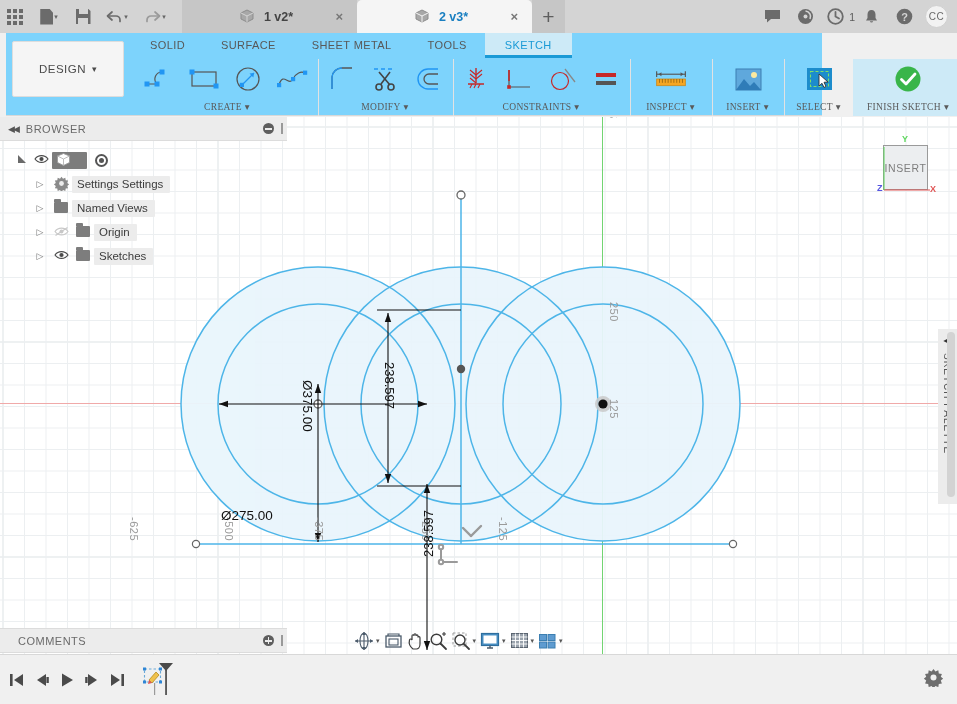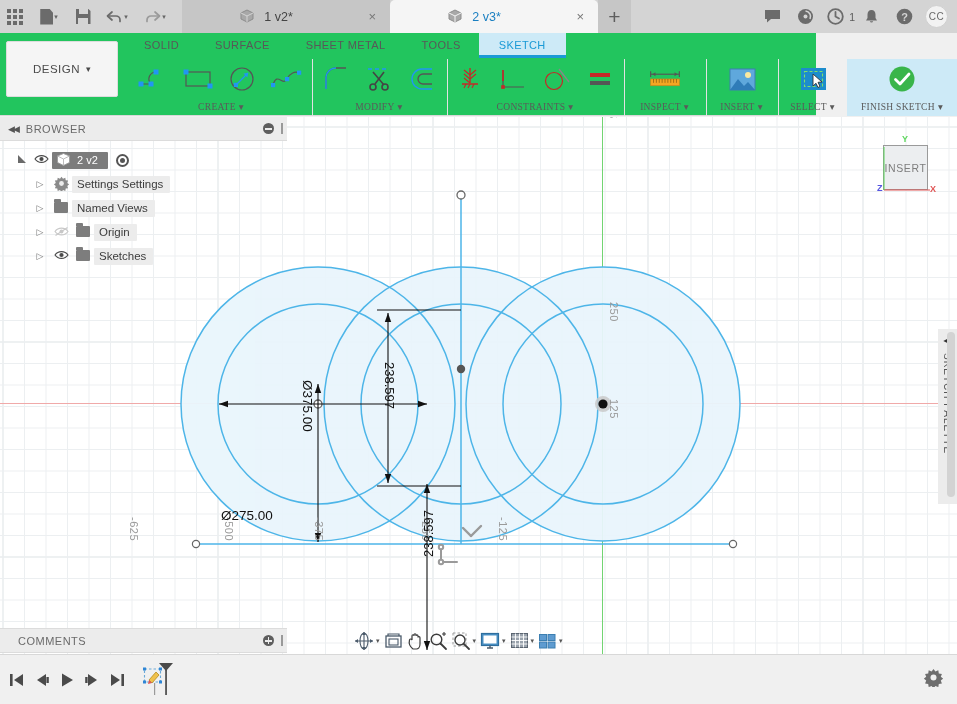--- a/index.html
+++ b/index.html
@@ -28,22 +28,22 @@
   .grid9 i { background: #6b6b6b; display: block; width: 4px; height: 4px; }
 
   .doc-icon { width: 13px; height: 16px; background: #6b6b6b; position: relative;
      clip-path: polygon(0 0, 70% 0, 100% 28%, 100% 100%, 0 100%); }
   .save-icon { width: 15px; height: 15px; background: #6b6b6b; position: relative;
      clip-path: polygon(0 0, 86% 0, 100% 14%, 100% 100%, 0 100%); }
   .save-icon::before { content:""; position:absolute; left:3px; top:0; width:9px; height:5px; background:#d4d4d4; }
   .save-icon::after { content:""; position:absolute; left:2.5px; bottom:0px; width:10px; height:6px; background:#d4d4d4; }
 
   .tab {
-    width: 208px; height: 33px; background: #c6c6c6;
-    display: flex; align-items: center; position: relative; cursor: pointer;
+    width: 175px; height: 33px; background: #c6c6c6;
+    display: flex; align-items: center; position: relative; cursor: pointer; font-weight: bold;
   }
   .tab.active { background: #f5f5f5; border-radius: 5px 5px 0 0; }
   .tab .cube { position: absolute; left: 58px; top: 9px; }
   .tab .label { position: absolute; left: 0; width: 175px; text-align: center;
      font-size: 12.5px; color: #444; padding-left: 18px; }
   .tab.active .label { color: #1a7fc1; }
   .tab .x { position: absolute; right: 14px; top: 9px; font-size: 13px; color: #777; cursor: pointer; }
   .cube {
     width: 14px; height: 14px; position: relative;
   }
@@ -53,22 +53,22 @@
   .tb-ic { width: 33px; height: 33px; display: flex; align-items: center; justify-content: center; cursor: pointer; }
   .plusbtn { width: 33px; height: 33px; background: #c6c6c6; display:flex; align-items:center; justify-content:center;
      font-size: 21px; color: #5e5e5e; cursor: pointer; font-weight: 300;}
   .avatar { width: 23px; height: 23px; border-radius: 50%; background: #f2f2f2; color: #6a6a6a;
      font-size: 10px; display: flex; align-items: center; justify-content: center; margin: 0 9px 0 4px;
      border: 1px solid #cfcfcf; cursor: pointer; letter-spacing: .5px;}
   .badge-num { font-size: 10.5px; color: #5a5a5a; margin-left: 1px; }
 
   
   .ribbon {
-    position: absolute; left: 0; top: 33px; width: 816px; height: 83px;
-    background: #22c55e; border-bottom: 1px solid #d8d8d8;
+    position: absolute; left: 6px; top: 33px; width: 816px; height: 83px;
+    background: #7dd3fc; border-bottom: 1px solid #d8d8d8;
   }
   .menutabs { position: absolute; left: 126px; top: 0; height: 25px; display: flex; align-items: center; }
   .mtab { font-size: 11px; color: #585858; letter-spacing: .4px; padding: 0 18px; cursor: pointer; line-height: 25px; }
   .mtab.sketch {
     color: #1a9ad6; background: #cdeaf7; height: 25px; border-bottom: 3px solid #1a9ad6;
     padding: 0 20px;
   }
   .design-btn {
     position: absolute; left: 6px; top: 8px; width: 112px; height: 56px;
     border: 1px solid #ddd; background: #f5f5f5; border-radius: 2px;
@@ -103,21 +103,21 @@
   .grip { width: 2px; height: 11px; border-left: 1px solid #999; border-right: 1px solid #999; margin-left: 7px; cursor: col-resize;}
 
   .tree { padding-top: 7px; font-size: 11.5px; color: #3c3c3c; }
   .trow { display: flex; align-items: center; height: 24px; cursor: pointer; }
   .trow .chev { width: 20px; text-align: center; color: #777; font-size: 9px; }
   .trow .eye { width: 22px; text-align: center; }
   .trow .ic { width: 22px; text-align: center; }
   .trow .nm { background: #ececec; padding: 2px 7px 3px 5px; border-radius: 1px; }
   .root-row { padding-left: 14px; }
   .root-chip { display: flex; align-items: center; background: #7c7c7c; color: #fff;
-     height: 17px; padding: 0 10px 0 4px; border-radius: 1px; font-size: 11px; }
+     height: 17px; padding: 0 10px 0 4px; border-radius: 1px; font-size: 11px; flex-direction: column; }
   .radio-o { width: 13px; height: 13px; border-radius: 50%; border: 2px solid #555; margin-left: 8px;
      display: flex; align-items:center; justify-content:center; }
   .radio-o i { width: 5px; height: 5px; border-radius: 50%; background: #555; }
   .folder { width: 14px; height: 11px; background: #7d7d7d; border-radius: 1px; position: relative; display:inline-block;}
   .folder::before { content:""; position:absolute; left:0; top:-3px; width:7px; height:3px; background:#7d7d7d; border-radius:1px 1px 0 0;}
 
   
   .comments {
     position: absolute; left: 0; top: 628px; width: 287px; height: 25px;
     background: #ececec; border-top: 1px solid #dcdcdc; border-bottom: 1px solid #dcdcdc;

